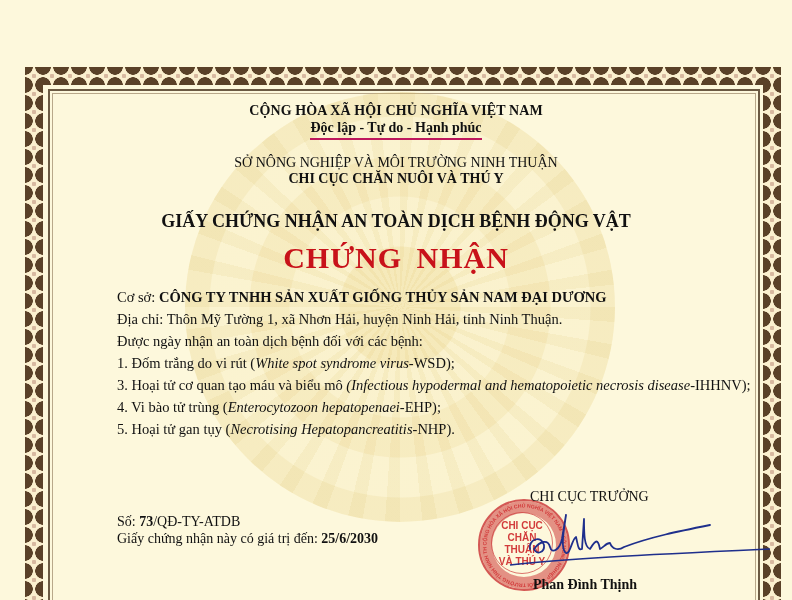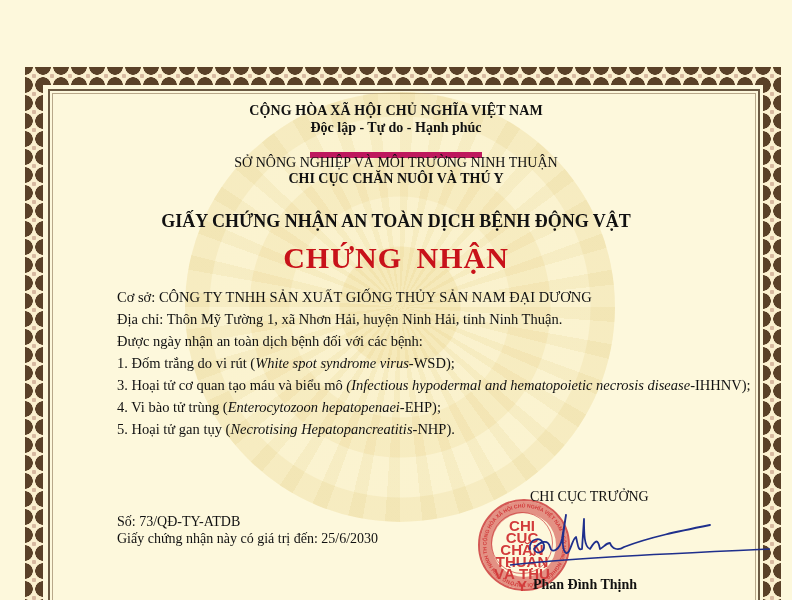--- a/index.html
+++ b/index.html
@@ -44,29 +44,29 @@
       background:
         radial-gradient(circle, rgba(230,200,110,0.30) 0 60px, rgba(240,215,140,0.18) 61px 110px, rgba(230,200,110,0.25) 111px 150px, rgba(240,215,140,0.15) 151px 190px, rgba(225,195,100,0.22) 191px 215px, transparent 216px),
         repeating-conic-gradient(rgba(210,180,90,0.12) 0 4deg, transparent 4deg 10deg);
     }
 
     .content { position: absolute; left: 0; top: 0; width: 792px; height: 600px; }
     .center { position: absolute; left: 0; width: 792px; text-align: center; }
 
     .nation { top: 56px; font-weight: bold; font-size: 14px; letter-spacing: 0.1px; }
     .motto { top: 73px; font-weight: bold; font-size: 14px; }
-    .motto span { display: inline-block; border-bottom: 6px solid #be185d; padding-bottom: 16px; }
+    .motto span { display: inline-block; border-bottom: 2px solid #be185d; padding-bottom: 2px; }
     .dept { top: 108px; font-size: 14px; }
     .agency { top: 124px; font-weight: bold; font-size: 14px; }
     .doc-title { top: 164px; font-weight: bold; font-size: 18px; }
     .cert-title { top: 194px; font-weight: bold; font-size: 30px; color: #c8121a; letter-spacing: 1px; word-spacing: 6px; }
 
     .body-text { position: absolute; left: 117px; font-size: 14.5px; line-height: 20px; white-space: nowrap; }
     .line { height: 22px; }
-    b { font-weight: normal; }
+    b { font-weight: bold; }
     i { font-style: italic; }
 
     .sign-place { position: absolute; left: 477px; top: 426px; font-size: 14px; font-style: italic; }
     .sign-role { position: absolute; left: 530px; top: 442px; font-size: 14px; font-weight: normal; z-index: 3; }
     .signer { position: absolute; left: 533px; top: 530px; font-size: 14px; font-weight: bold; z-index: 3; }
 
     .ref-block { position: absolute; left: 117px; top: 466px; font-size: 14px; line-height: 17px; }
 
     
     .stamp {
@@ -78,21 +78,21 @@
     }
     .stamp-ring-text {
       position: absolute; left: 478px; top: 452px; width: 93px; height: 93px; z-index: 2;
     }
     .stamp-inner {
       position: absolute; left: 491px; top: 465px; width: 62px; height: 62px; z-index: 2;
       border-radius: 50%;
       border: 1.5px solid rgba(205,60,60,0.7);
       text-align: center; color: #d23b3b;
       font-family: "Liberation Sans", "DejaVu Sans", sans-serif;
-      font-size: 15px; font-weight: bold; line-height: 12px;
+      font-size: 10px; font-weight: bold; line-height: 12px;
       padding-top: 7px; box-sizing: border-box;
     }
     .signature { position: absolute; left: 500px; top: 462px; width: 290px; height: 70px; z-index: 4; }
   </style>
 </head>
 <body>
 
 <div class="page">
   <div class="border-band band-top"></div>
   <div class="border-band band-bottom"></div>

